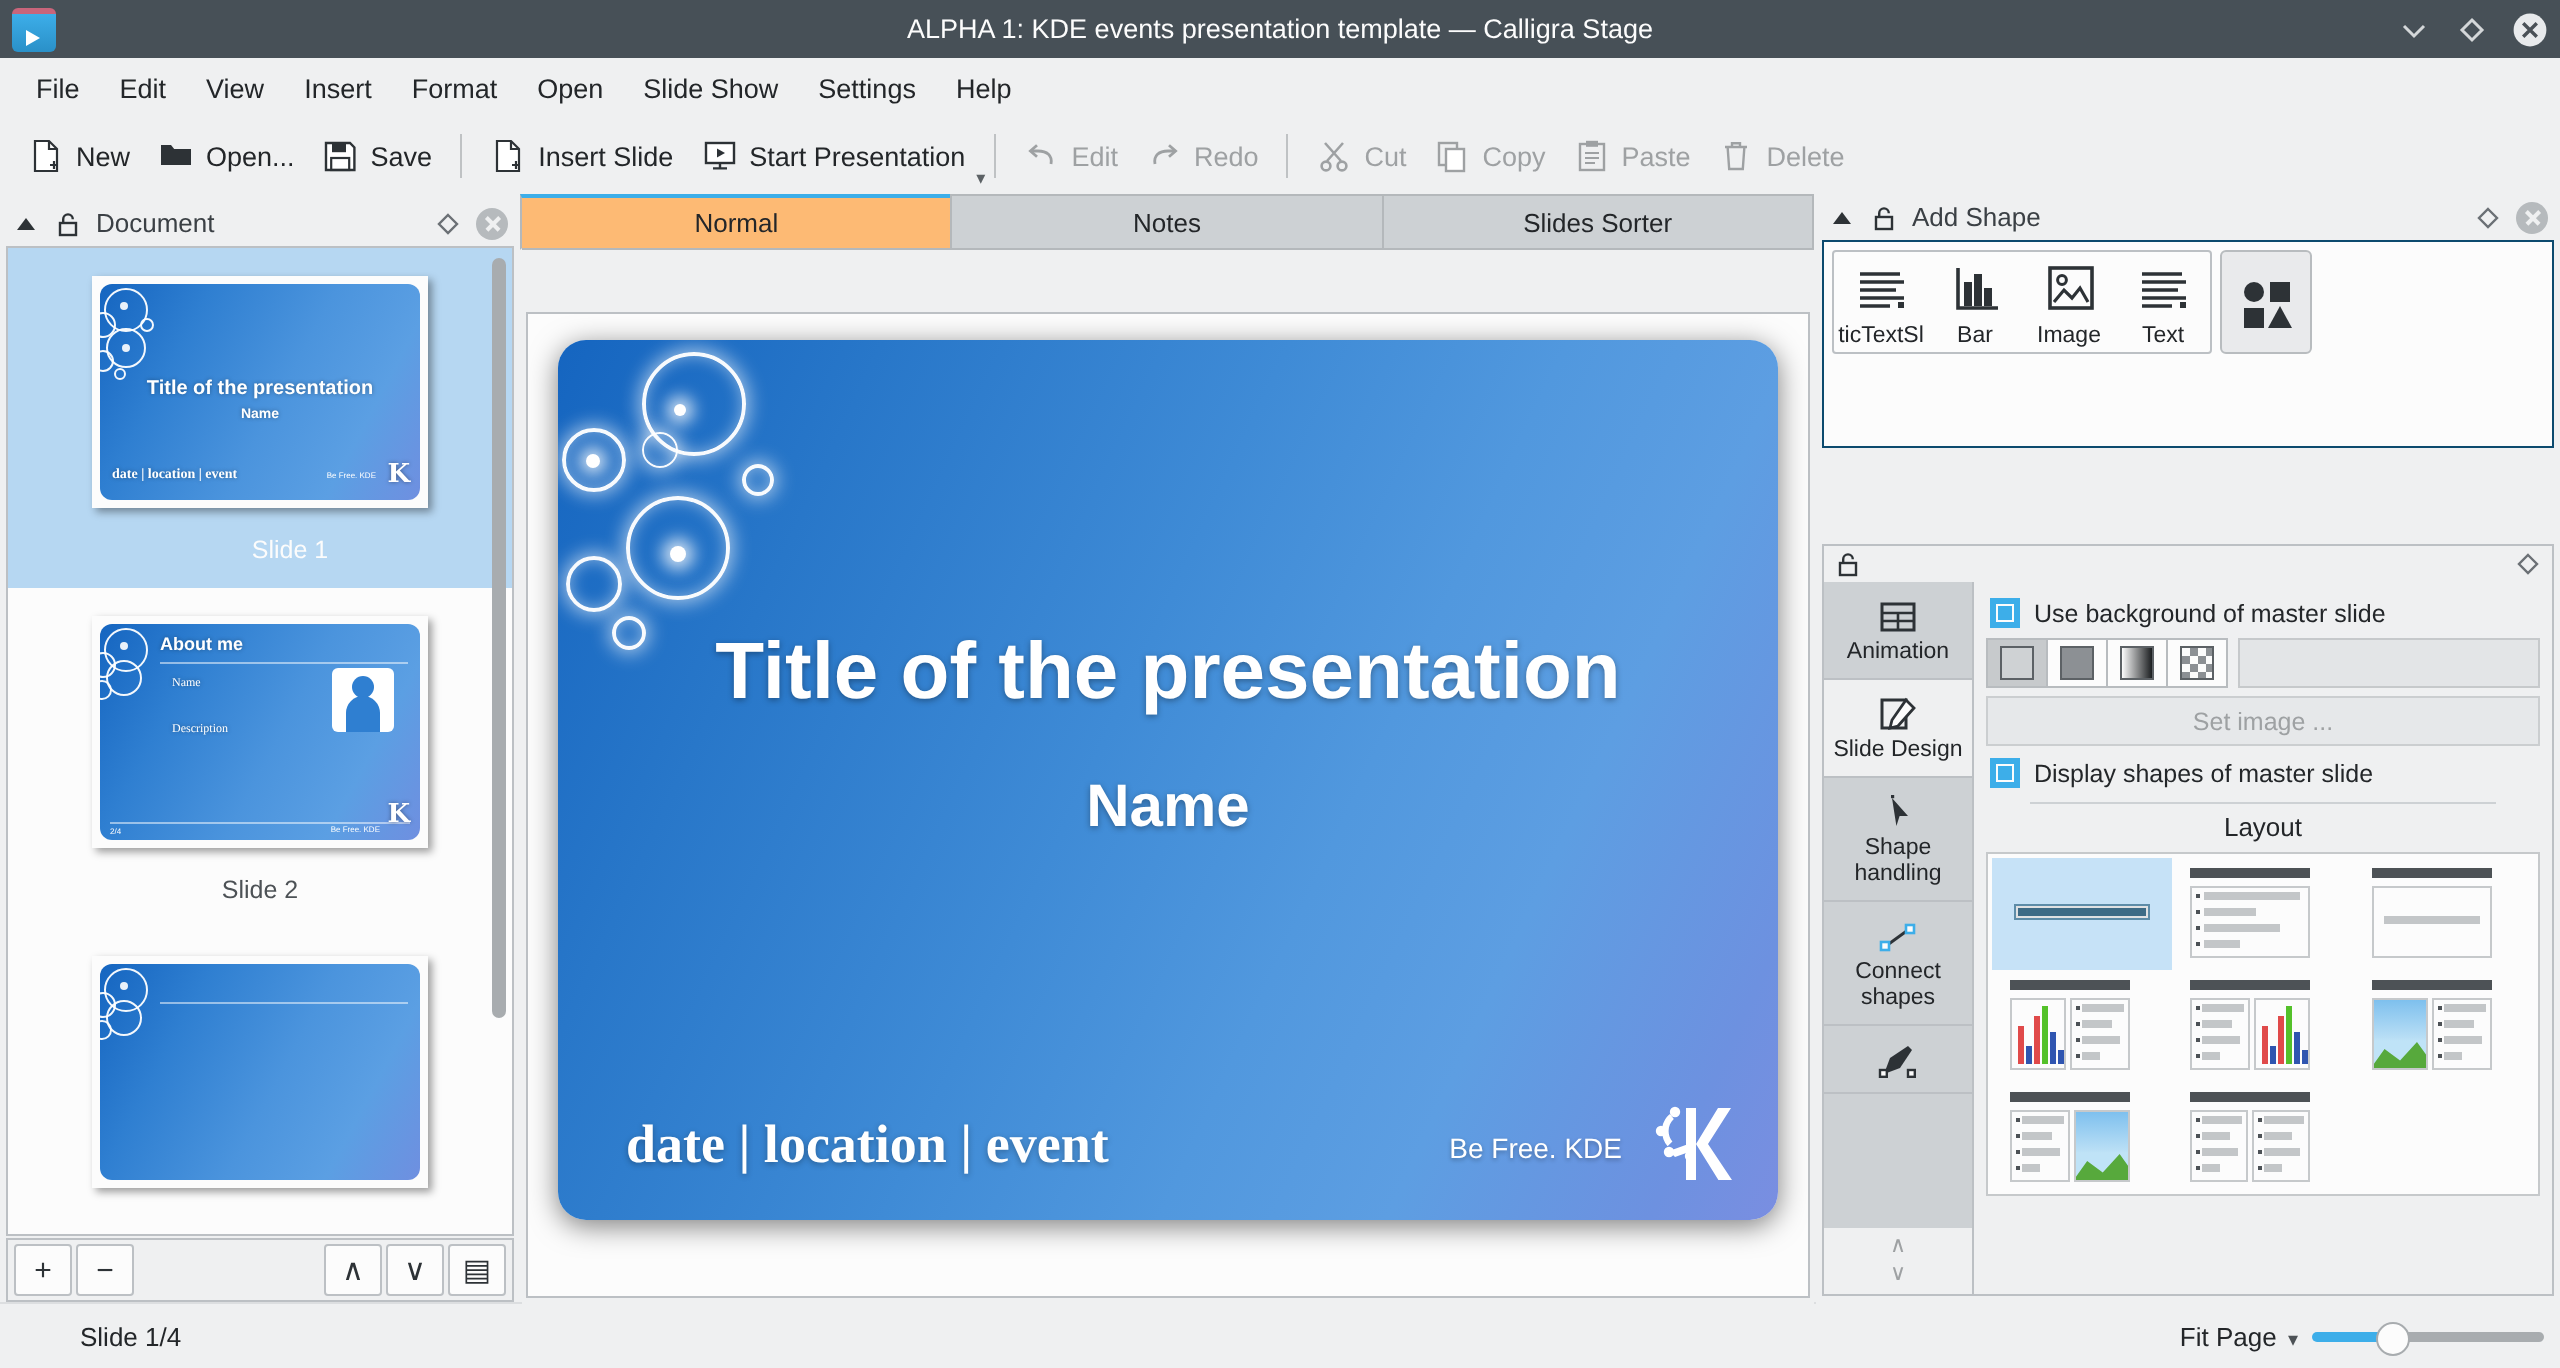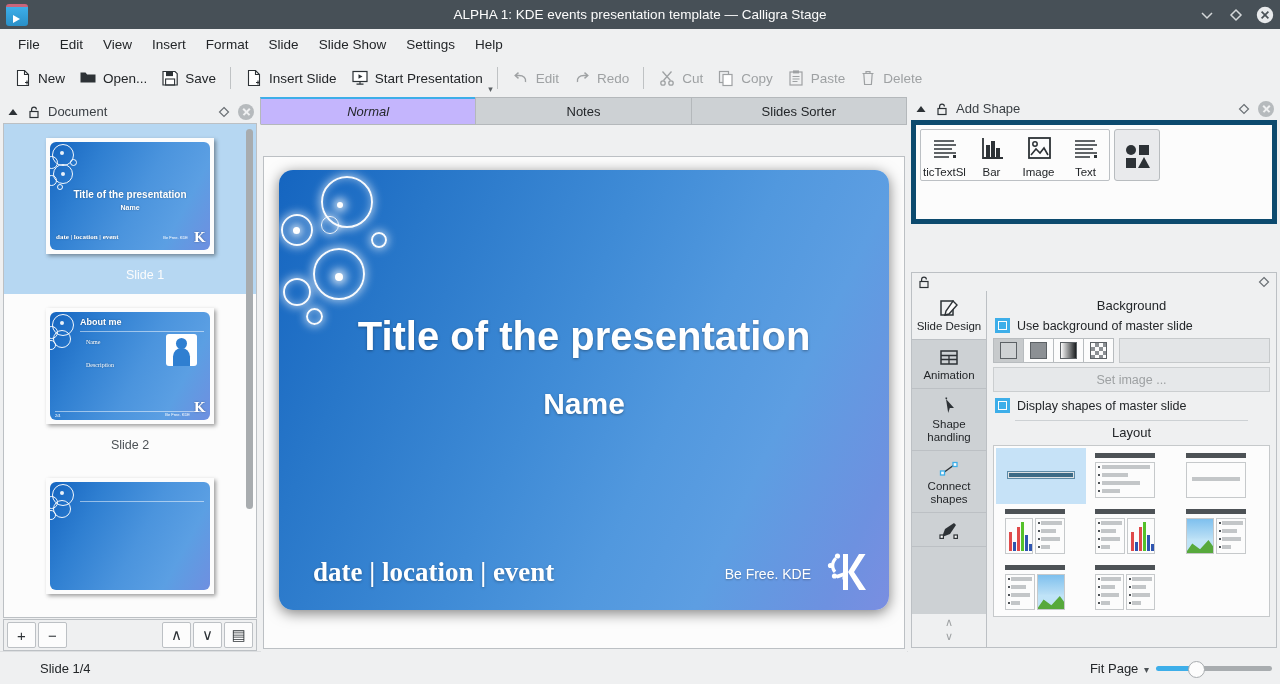--- a/index.html
+++ b/index.html
@@ -173,22 +173,22 @@
     background: #eff0f1;
   }
   .tabbar { position: absolute; left: 0; top: 0; width: 646px; height: 28px; display: flex; }
   .tab {
     flex: 1; height: 28px; line-height: 27px; text-align: center;
     font-size: 13px; color: #232629; cursor: default;
     background: #cdd1d4; border: 1px solid #b4b8bb; border-bottom: 1px solid #b4b8bb;
     margin-left: -1px;
   }
   .tab.active {
-    background: #c4b5fd; border-bottom: 1px solid #eff0f1;
-    border-top: 2px solid #3daee9; line-height: 25px; font-style: italic;
+    background: #fdba74; border-bottom: 1px solid #eff0f1;
+    border-top: 2px solid #3daee9; line-height: 25px;
   }
   .tabline {
     position: absolute; left: 0; top: 27px; width: 646px; height: 1px; background: #b4b8bb;
   }
 
   .canvas-outer {
     position: absolute; left: 2px; top: 59px; width: 642px; height: 493px;
     background: #fcfcfc; border: 1px solid #bcc0c4; overflow: hidden;
   }
   .slide-shadow {
@@ -237,21 +237,21 @@
     width: 48px; height: 48px;
   }
 
   
   .rightdock {
     position: absolute; left: 908px; top: 97px; width: 372px; height: 555px;
     background: #eff0f1;
   }
   .shapebox {
     position: absolute; left: 3px; top: 23px; width: 366px; height: 104px;
-    background: #fcfcfc; border: 5px solid #0c4a6e;
+    background: #fcfcfc; border: 1px solid #0c4a6e;
   }
   .shape-strip { display: flex; padding: 4px 4px 0 4px; align-items: flex-start; gap: 4px; }
   .shape-group {
     display: flex; border: 1px solid #bcc0c4; background: #fcfcfc;
     border-radius: 2px; overflow: hidden;
   }
   .shape-item {
     width: 47px; padding: 4px 1px 2px 1px;
     display: flex; flex-direction: column; align-items: center; gap: 2px;
     font-size: 11.5px; color: #232629; cursor: default;
@@ -404,21 +404,21 @@
       </div>
     </div>
   </div>
 
   <div class="menubar">
     <div class="menu-item">File</div>
     <div class="menu-item">Edit</div>
     <div class="menu-item">View</div>
     <div class="menu-item">Insert</div>
     <div class="menu-item">Format</div>
-    <div class="menu-item">Slide</div>
+    <div class="menu-item">Open</div>
     <div class="menu-item">Slide Show</div>
     <div class="menu-item">Settings</div>
     <div class="menu-item">Help</div>
   </div>
 
   <div class="toolbar">
 
     <div class="tool-btn">
       <span class="tool-ico">
         <svg width="18" height="18" viewBox="0 0 18 18">
@@ -794,38 +794,38 @@
         <span class="dh-ico">
           <svg width="14" height="14" viewBox="0 0 14 14">
               <path d="M7 2.5l4.5 4.5L7 11.5 2.5 7z" fill="none" stroke="#6b7075" stroke-width="1.2"></path>
             </svg>
         </span>
       </div>
 
       <div class="dp-body">
 
         <div class="dp-tabs">
+          <div class="dp-tab">
+            <div class="ti">
+              <svg width="22" height="20" viewBox="0 0 22 20">
+                <rect x="3" y="3" width="16" height="13" fill="none" stroke="#2d3236" stroke-width="1.5"></rect>
+                <path d="M3 7.5h16M3 11.5h16M11 7.5v8.5" stroke="#2d3236" stroke-width="1.3"></path>
+              </svg>
+            </div>
+            <div>Animation</div>
+          </div>
+
           <div class="dp-tab active">
             <div class="ti">
               <svg width="22" height="20" viewBox="0 0 22 20">
                 <path d="M3 2h12v14H3z" fill="none" stroke="#2d3236" stroke-width="1.5"></path>
                 <path d="M15 2l4 4-8 9-4 1 1-4z" fill="#fcfcfc" stroke="#2d3236" stroke-width="1.4"></path>
               </svg>
             </div>
             <div>Slide Design</div>
-          </div>
-
-          <div class="dp-tab">
-            <div class="ti">
-              <svg width="22" height="20" viewBox="0 0 22 20">
-                <rect x="3" y="3" width="16" height="13" fill="none" stroke="#2d3236" stroke-width="1.5"></rect>
-                <path d="M3 7.5h16M3 11.5h16M11 7.5v8.5" stroke="#2d3236" stroke-width="1.3"></path>
-              </svg>
-            </div>
-            <div>Animation</div>
           </div>
 
           <div class="dp-tab">
             <div class="ti">
               <svg width="22" height="20" viewBox="0 0 22 20">
                 <path d="M8 2l8 9h-4.2l-1.6 5z" fill="#2d3236"></path>
                 <rect x="7.5" y="0.5" width="1.6" height="1.6" fill="#2d3236"></rect>
               </svg>
             </div>
             <div>Shape handling</div>
@@ -852,21 +852,20 @@
             </div>
           </div>
 
           <div class="dp-tabnav">
             <span>∧</span>
             <span>∨</span>
           </div>
         </div>
 
         <div class="dp-content">
-          <div class="dp-section-title">Background</div>
 
           <div class="chk-row">
             <span class="chkbox"></span>
             <span class="chk-label">Use background of master slide</span>
           </div>
 
           <div class="fillrow">
             <div class="fillbtn">
               <span class="fillswatch" style="background:#cfd2d4;"></span>
             </div>

